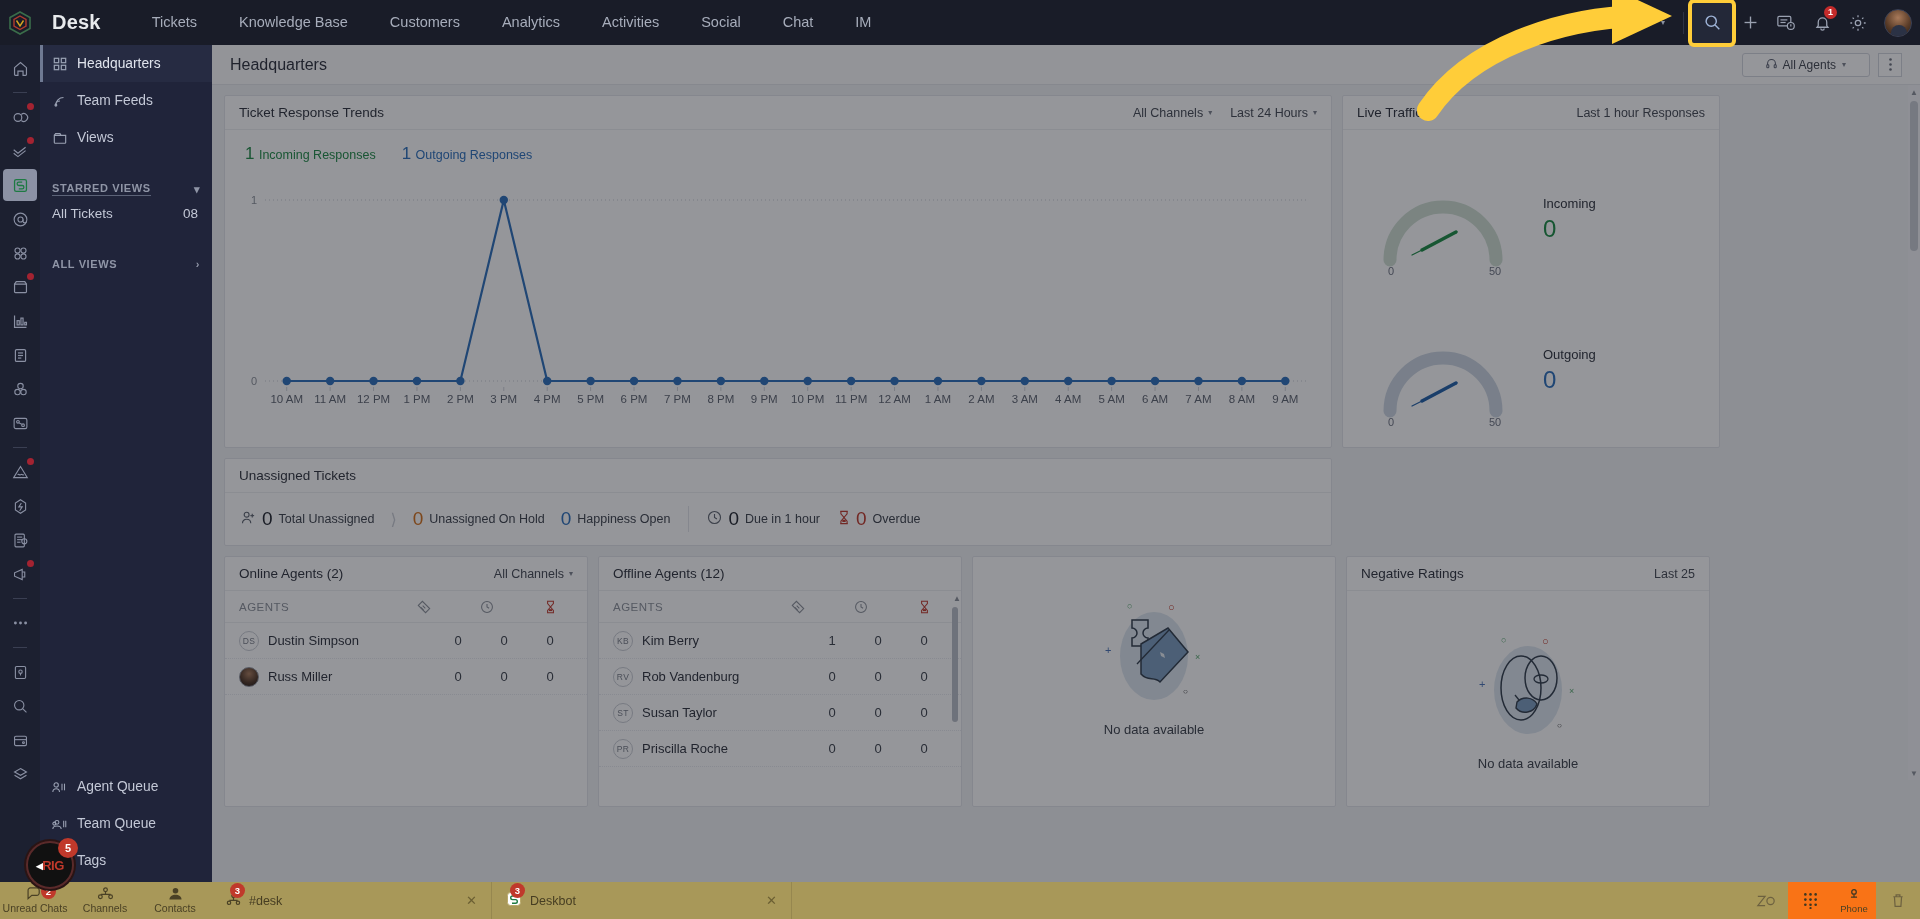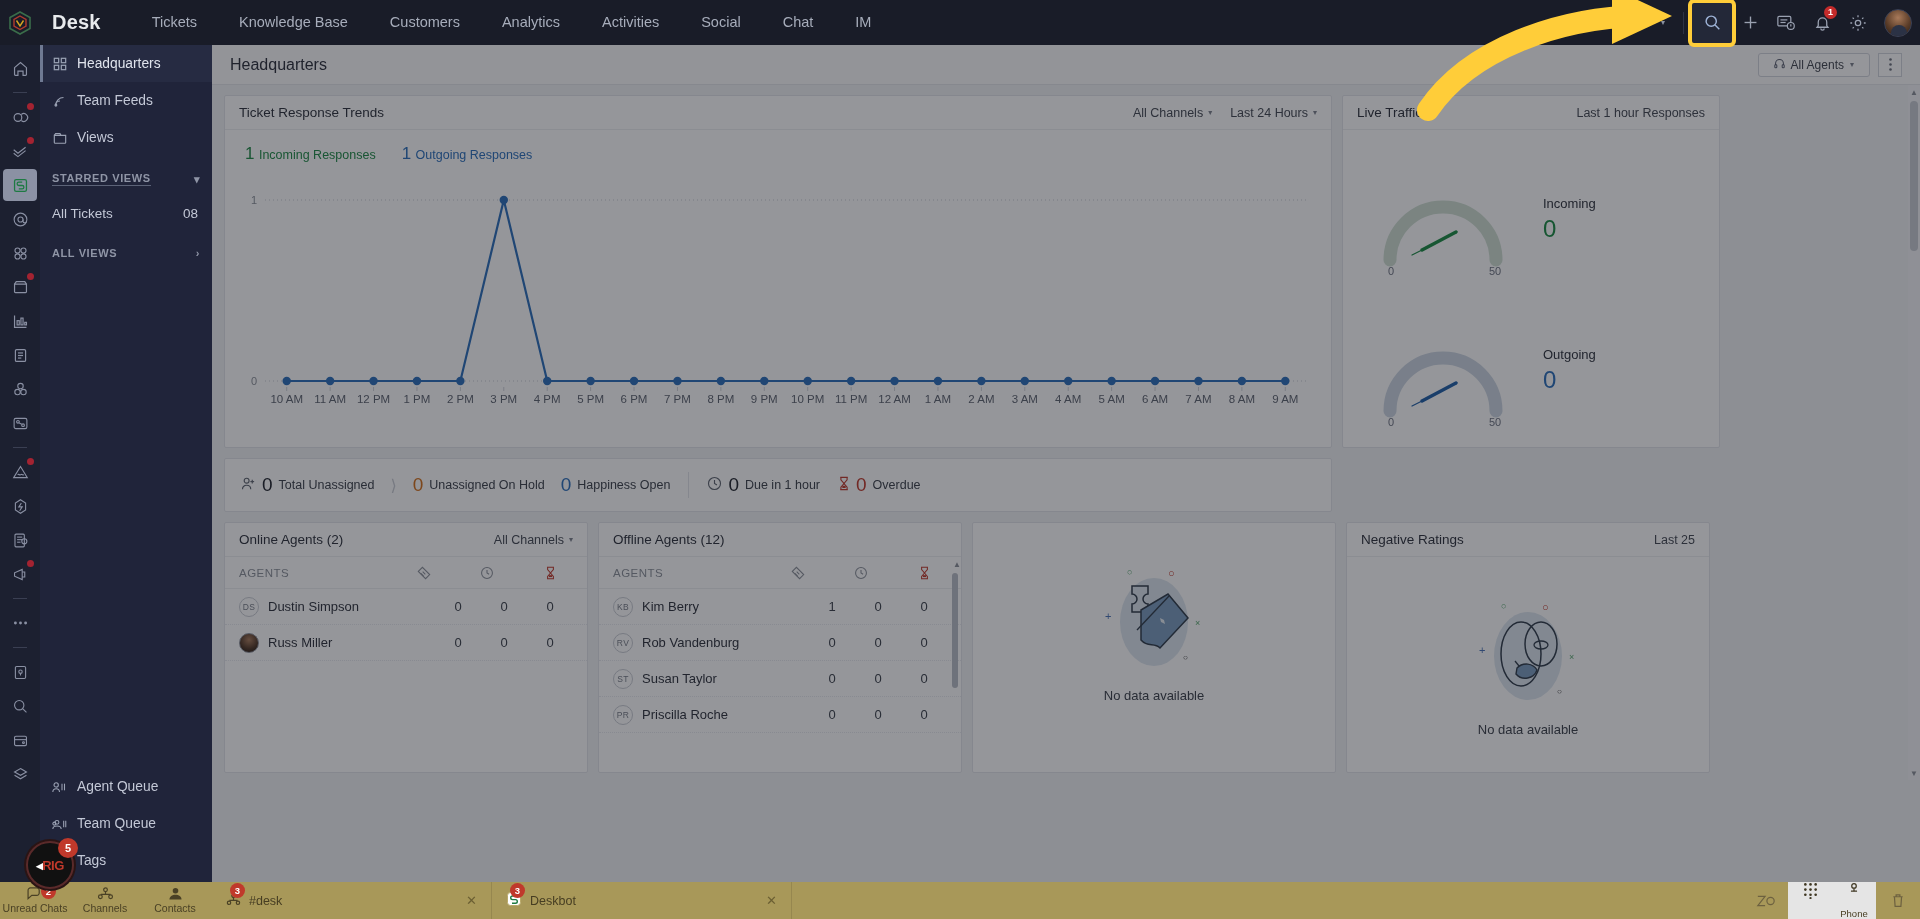--- a/index.html
+++ b/index.html
@@ -62,21 +62,21 @@
     position:absolute; top:45px; left:40px; width:172px; height:874px;
     background:#20243a; z-index:25; color:#aeb4c4; font-size:13.5px;
   }
   .lp-item { height:37px; display:flex; align-items:center; padding:0 0 0 12px; gap:10px; }
   .lp-item.active { background:#262b42; border-left:3px solid #6f7a93; padding-left:9px; }
   .lp-item span.lbl { font-size:13.8px; color:#c3c8d6; }
   .lp-item.active span.lbl { color:#dfe3ec; }
   .lp-ic { width:15px; display:flex; align-items:center; justify-content:center;
            color:#9aa1b3; flex:0 0 15px; }
   .lp-section {
-    height:34px; display:flex; align-items:center; justify-content:space-between;
+    height:34px; display:flex; align-items:flex-end; justify-content:space-between;
     padding:0 12px 0 12px; font-size:11px; letter-spacing:.6px; font-weight:bold;
     color:#8f95a6; text-transform:uppercase; margin-top:6px;
   }
   .lp-section .ul { border-bottom:1px solid #5c6378; padding-bottom:1px; }
   .lp-row { height:34px; display:flex; align-items:center; justify-content:space-between;
             padding:0 14px 0 12px; font-size:13.5px; color:#c3c8d6; }
   .lp-bottom { position:absolute; bottom:0; left:0; width:172px; }
   .lp-collapse { height:40px; display:flex; align-items:center; justify-content:flex-end;
                  padding-right:14px; color:#8f95a6; }
   .rig-badge {
@@ -98,21 +98,21 @@
     background:#f1f2f4; overflow:hidden;
   }
   .page-head {
     height:40px; display:flex; align-items:center; padding:0 18px;
     background:#fbfbfc; border-bottom:1px solid #e3e5e9;
   }
   .page-title { font-size:16px; color:#2b2f3a; }
   .ph-right { margin-left:auto; display:flex; align-items:center; gap:8px; }
   .pill {
     border:1px solid #d2d5dc; border-radius:3px; height:24px; display:flex;
-    align-items:center; gap:6px; padding:0 15px; font-size:12px; color:#40454f;
+    align-items:center; gap:6px; padding:0 23px; font-size:12px; color:#40454f;
     background:#fff;
   }
   .sq-btn { width:24px; height:24px; border:1px solid #d2d5dc; background:#fff;
             display:flex; align-items:center; justify-content:center; color:#6b707c; }
 
   .grid { padding:10px 12px 0 12px; }
   .row { display:flex; gap:10px; margin-bottom:10px; }
   .card { background:#fff; border:1px solid #e2e4e9; border-radius:2px; }
   .card-head {
     height:34px; display:flex; align-items:center; padding:0 14px;
@@ -218,21 +218,21 @@
     color:#463d22; font-size:12.5px; position:relative; min-width:280px;
     border-right:1px solid #96874f;
   }
   .bb-tab .cnt { position:absolute; top:1px; left:18px; background:#c0392b; color:#fff;
                  width:15px; height:15px; border-radius:50%; font-size:9.5px;
                  display:flex; align-items:center; justify-content:center; font-weight:bold; }
   .bb-tab .x { margin-left:auto; color:#6b5f33; font-size:13px; }
   .bb-right { margin-left:auto; display:flex; align-items:center; height:37px; }
   .bb-ric { width:44px; height:37px; display:flex; flex-direction:column;
             align-items:center; justify-content:center; color:#4a4125; font-size:9.5px; }
-  .phone-btn { background:#e5e5e5;justify-content:space-between; }
+  .phone-btn { background:#f97316; }
 
   
   .arrow-svg { position:absolute; top:0; left:0; width:1920px; height:919px;
                pointer-events:none; z-index:70; }
   
   .dim { position:absolute; top:45px; left:212px; width:1708px; height:874px;
          background:rgba(20,22,30,.45); z-index:20; pointer-events:none; }
 </style>
 </head>
 <body>
@@ -721,20 +721,23 @@
                 <div class="gauge-val gv-out">0</div>
               </div>
             </div>
 
           </div>
         </div>
       </div>
 
       <div class="row">
         <div class="card unassigned-card">
+          <div class="card-head">
+            <div class="card-title">Unassigned Tickets</div>
+          </div>
           <div class="ua-body">
             <div class="ua-item">
               <span>
                 <svg width="15" height="15" viewBox="0 0 16 16" fill="none" stroke="#5d636e" stroke-width="1.2">
                     <circle cx="6" cy="5" r="2.6"></circle>
                     <path d="M1.6 14c0-2.5 2-4.2 4.4-4.2s4.4 1.7 4.4 4.2"></path>
                     <line x1="12" y1="4" x2="12" y2="8"></line>
                     <line x1="10" y1="6" x2="14" y2="6"></line>
                   </svg>
               </span>

